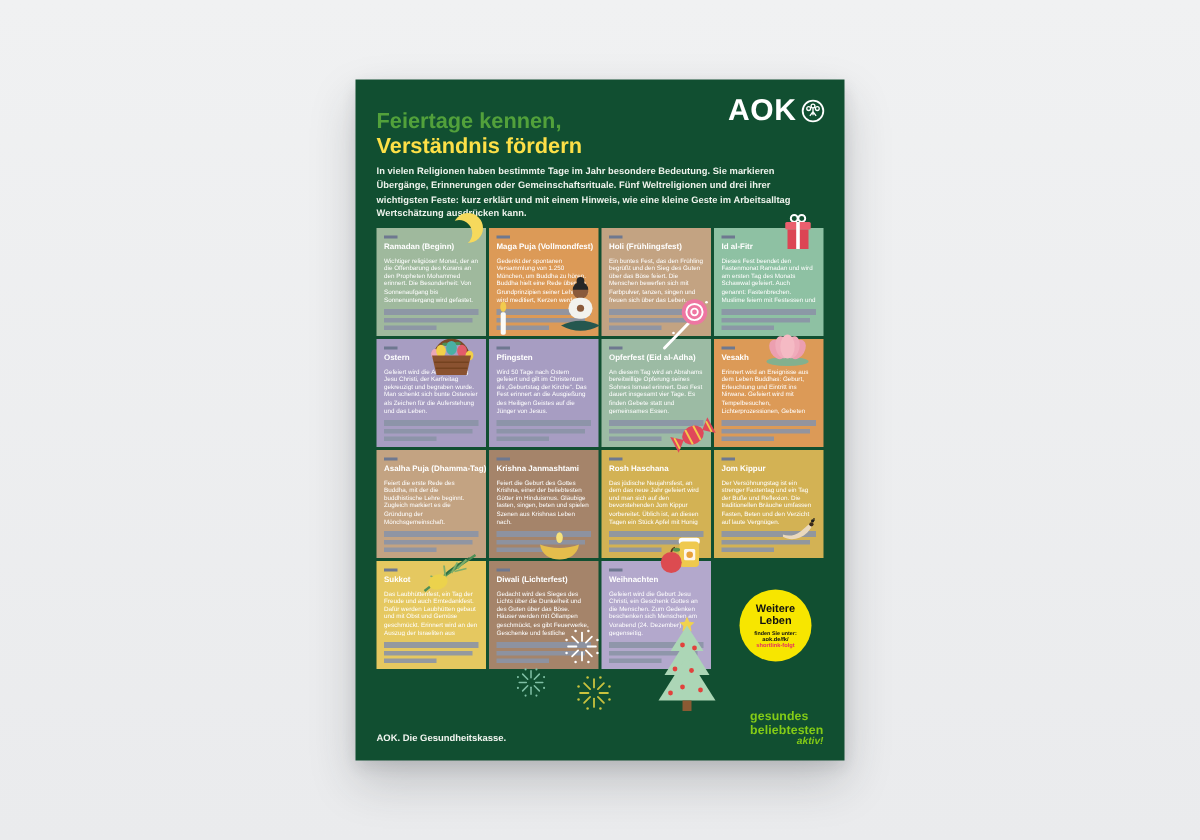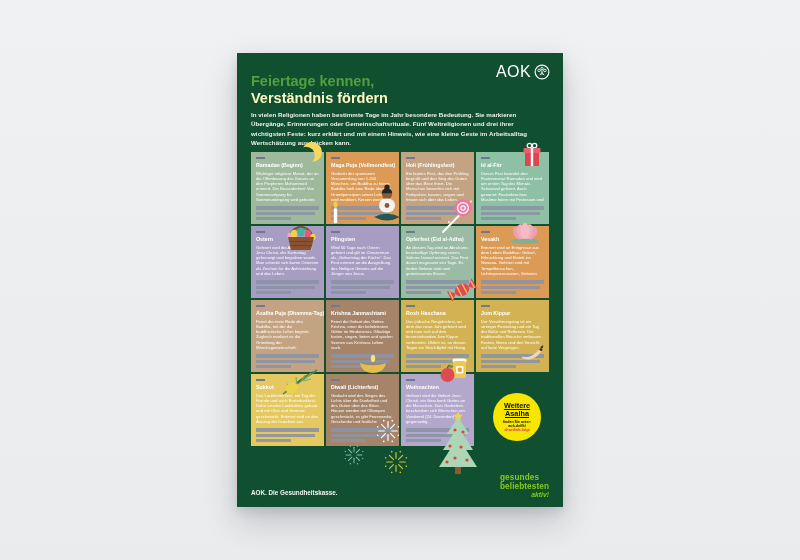--- a/index.html
+++ b/index.html
@@ -2,45 +2,45 @@
 <html><head>
 <meta charset="utf-8">
 <style>
   html,body{margin:0;padding:0;}
   body{width:800px;height:560px;overflow:hidden;font-family:"Liberation Sans",sans-serif;}
   .stage{position:relative;width:800px;height:560px;background:linear-gradient(180deg,#f0f1f2 0%,#eaebed 100%);}
   .poster{position:absolute;left:237px;top:53px;width:326px;height:454px;background:#114f31;
           box-shadow:0 14px 30px rgba(40,45,50,.22),0 4px 10px rgba(40,45,50,.12);}
   
   .logo{position:absolute;top:11px;right:13px;display:flex;align-items:center;gap:3px;color:#fff;}
-  .logo .aok{font-size:16px;font-weight:400;letter-spacing:.4px;line-height:1;}
+  .logo .aok{font-size:20px;font-weight:700;letter-spacing:.4px;line-height:1;}
   .hwrap{position:absolute;left:14px;top:20px;line-height:1.18;}
   .h1a{font-size:14.5px;font-weight:700;color:#52a13b;}
-  .h1b{font-size:14.5px;font-weight:700;color:#fef9c3;}
+  .h1b{font-size:14.5px;font-weight:700;color:#fde047;}
   .intro{position:absolute;left:14px;top:57px;width:298px;font-size:6.2px;line-height:1.5;
          font-weight:600;color:#eef3ec;letter-spacing:.05px;}
   
   .grid{position:absolute;left:14px;top:99px;width:298px;display:grid;
         grid-template-columns:repeat(4,1fr);grid-auto-rows:72px;gap:2px;z-index:1;}
   .card{position:relative;overflow:hidden;display:flex;flex-direction:column;padding:5px 5px 4px 5px;box-sizing:border-box;}
   .dash{display:block;width:9px;height:2px;background:#6e7890;margin-bottom:3px;flex:none;}
   .ctitle{margin:0;font-size:5.3px;font-weight:700;color:#fff;white-space:nowrap;flex:none;}
   .cbody{margin:2.5px 0 0 0;font-size:4.2px;line-height:1.25;color:#fff;flex:1 1 auto;overflow:hidden;}
   .bars{flex:none;margin-top:auto;padding-top:2px;}
   .bars i{display:block;height:3px;background:#8b93a6;opacity:.9;margin-top:2px;}
   .bars i:nth-child(1){width:100%;height:4px;}
   .bars i:nth-child(2){width:94%;}
   .bars i:nth-child(3){width:56%;}
   
   .deco{position:absolute;z-index:2;}
   
   .tips{position:absolute;left:256px;top:340px;width:48px;height:48px;border-radius:50%;
         background:#f7e600;z-index:2;display:flex;flex-direction:column;align-items:center;
         justify-content:center;text-align:center;color:#111;}
-  .tips .t1{font-size:7.3px;font-weight:800;line-height:1.08;text-decoration:underline;}
+  .tips .t1{font-size:7.3px;font-weight:800;line-height:1.08;}
   .tips .t3{font-size:3.6px;font-weight:600;margin-top:2px;}
   .tips .t4{font-size:3.8px;font-weight:800;margin-top:.5px;}
   .tips .t5{font-size:3.8px;font-weight:800;color:#e6305f;}
   
   .f-left{position:absolute;left:14px;bottom:11px;font-size:6.3px;font-weight:600;color:#f2f5f0;}
   .f-right{position:absolute;right:14px;bottom:8px;color:#84cc16;line-height:1.02;}
   .f-right .g1,.f-right .g2{font-size:8.2px;font-weight:800;letter-spacing:.1px;}
   .f-right .g3{font-size:6.8px;font-style:italic;font-weight:700;text-align:right;margin-top:1px;}
 </style>
 </head>
@@ -369,21 +369,21 @@
         <circle cx="13" cy="36" r="1.6"></circle>
           <circle cx="24" cy="37" r="1.6"></circle>
         <circle cx="18" cy="48" r="1.6"></circle>
           <circle cx="30" cy="50" r="1.6"></circle>
           <circle cx="10" cy="52" r="1.6"></circle>
       </g>
     </svg>
 
     <div class="tips">
       <div class="t1">Weitere</div>
-      <div class="t1">Asalha</div>
+      <div class="t1">Leben</div>
       <div class="t3">finden Sie unter:</div>
       <div class="t4">aok.de/fk/</div>
       <div class="t5">shortlink-folgt</div>
     </div>
 
     <div class="f-left">AOK. Die Gesundheitskasse.</div>
     <div class="f-right">
       <div class="g1">gesundes</div>
       <div class="g2">beliebtesten</div>
       <div class="g3">aktiv!</div>

